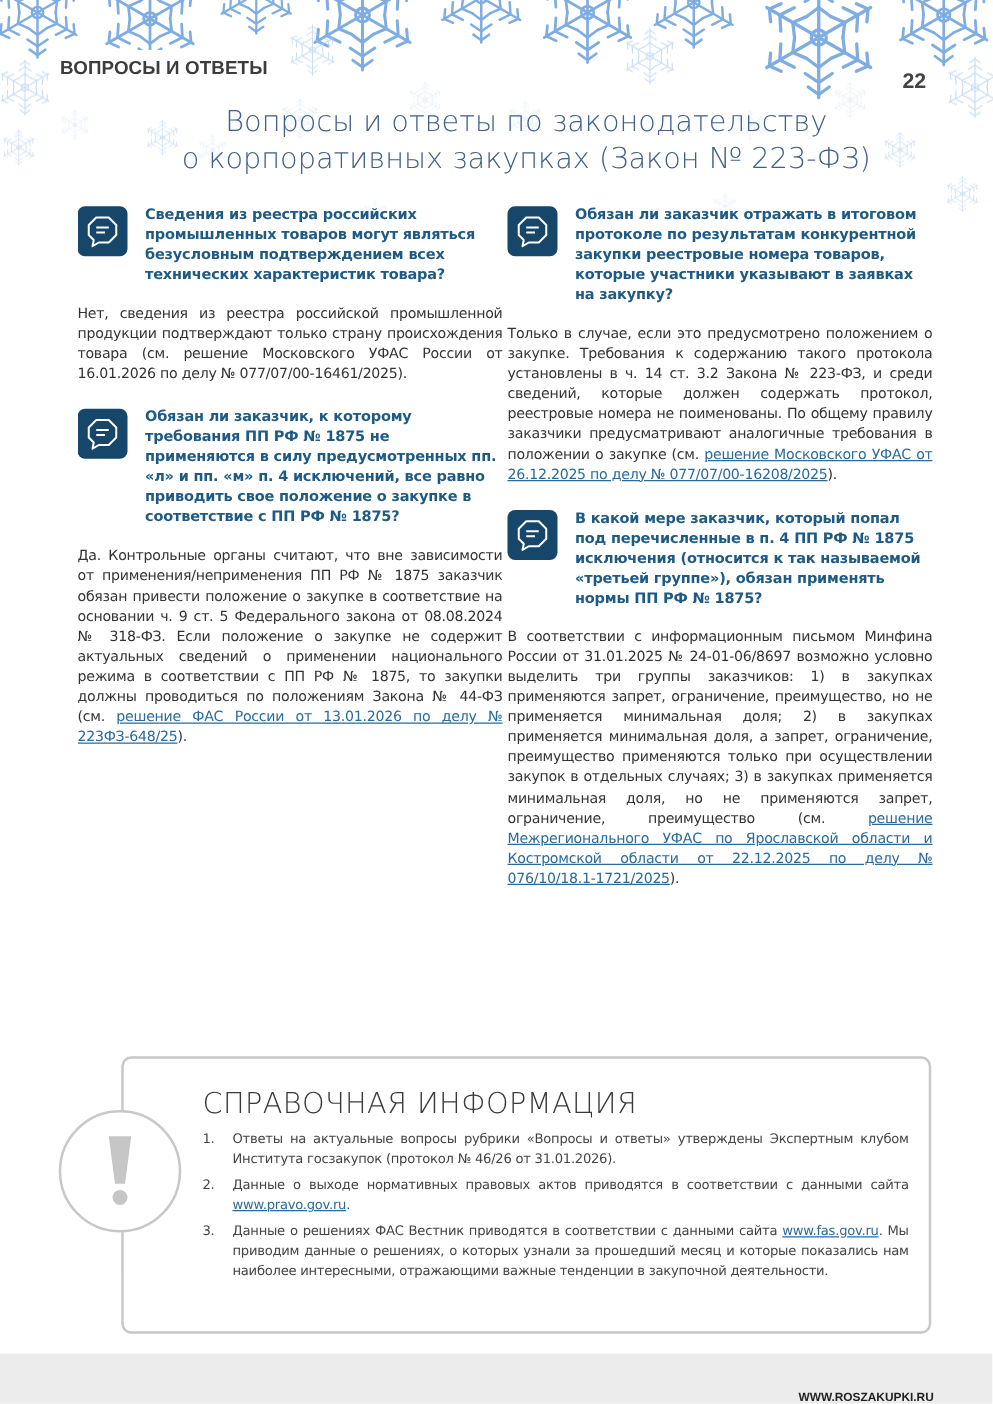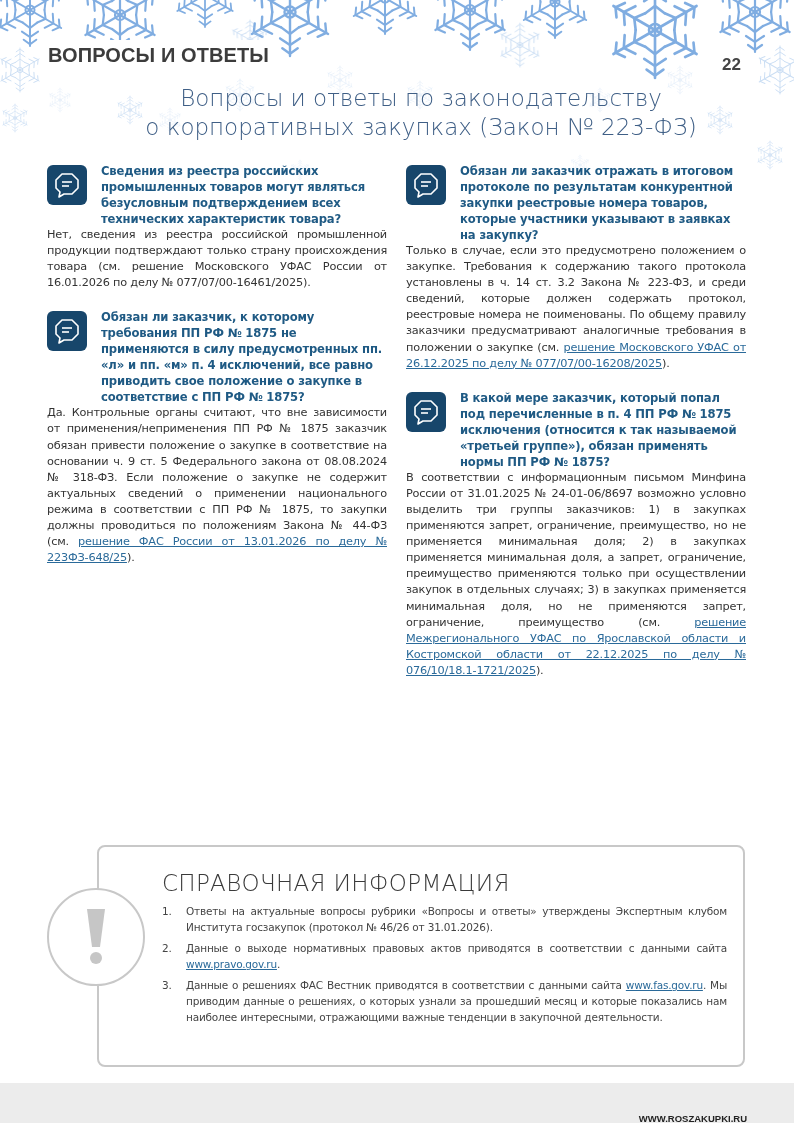--- a/index.html
+++ b/index.html
@@ -3,51 +3,51 @@
 <meta charset="utf-8">
 <style>
   * { box-sizing: border-box; margin: 0; padding: 0; }
   html, body { width: 794px; height: 1123px; background: #ffffff; overflow: hidden; }
   body { position: relative; font-family: "DejaVu Sans", sans-serif; color: #333333; }
 
   .snow-layer { position: absolute; left: 0; top: 0; width: 794px; height: 190px; pointer-events: none; }
 
   .section-label {
     position: absolute; left: 40px; top: 40px; height: 30px; padding: 0 10px 0 8px;
-    background: #ffffff; font-family: "Liberation Sans", sans-serif; font-size: 20px; font-weight: bold;
+    background: #ffffff; font-family: "Liberation Sans", sans-serif; font-size: 15px; font-weight: bold;
     color: #3c3c3c; line-height: 30px; letter-spacing: 0.1px;
   }
   .page-number {
     position: absolute; left: 722px; top: 52px; font-family: "Liberation Sans", sans-serif;
     font-size: 17px; font-weight: bold; color: #444444; line-height: 26px;
   }
 
   .page-title {
     position: absolute; left: 0; top: 84px; width: 794px; text-align: center;
     font-family: "DejaVu Sans", sans-serif; font-weight: 200; font-size: 23px; line-height: 29px;
     color: #3f5f86;
   }
   .page-title span { display: block; padding-left: 48px; }
 
   .col { position: absolute; top: 163px; width: 340px; }
-  .col-left { left: 47px; }
+  .col-left { left: 62px; }
   .col-right { left: 406px; }
 
   .qa { margin-bottom: 18px; }
   .q { display: flex; align-items: flex-start; }
   .q-icon {
     flex: 0 0 40px; width: 40px; height: 40px; background: #17466b; border-radius: 6px;
     display: flex; align-items: center; justify-content: center; margin-top: 2px; margin-right: 14px;
   }
   .q-text {
     font-family: "DejaVu Sans", sans-serif; font-weight: bold; font-size: 11.6px; line-height: 16px;
     color: #1f5a84; letter-spacing: -0.15px;
   }
   .a {
-    font-family: "DejaVu Sans", sans-serif; font-size: 11.3px; line-height: 16.1px;
+    margin-top: 16px; font-family: "DejaVu Sans", sans-serif; font-size: 11.3px; line-height: 16.1px;
     color: #333333; text-align: justify; letter-spacing: -0.2px;
   }
   .a a { color: #2a6a9a; text-decoration: underline; }
 
   .info-box {
     position: absolute; left: 97px; top: 845px; width: 648px; height: 222px;
     border: 2px solid #c8c8c8; border-radius: 8px; background: #ffffff;
   }
   .info-badge {
     position: absolute; left: 47px; top: 888px; width: 98px; height: 98px;

